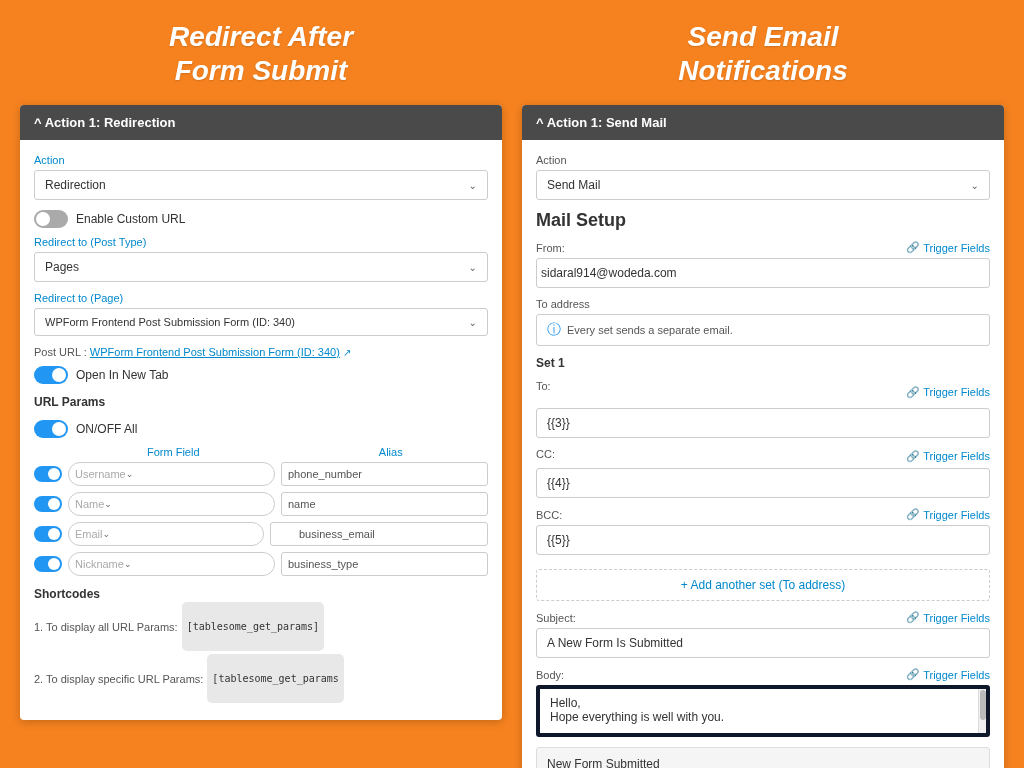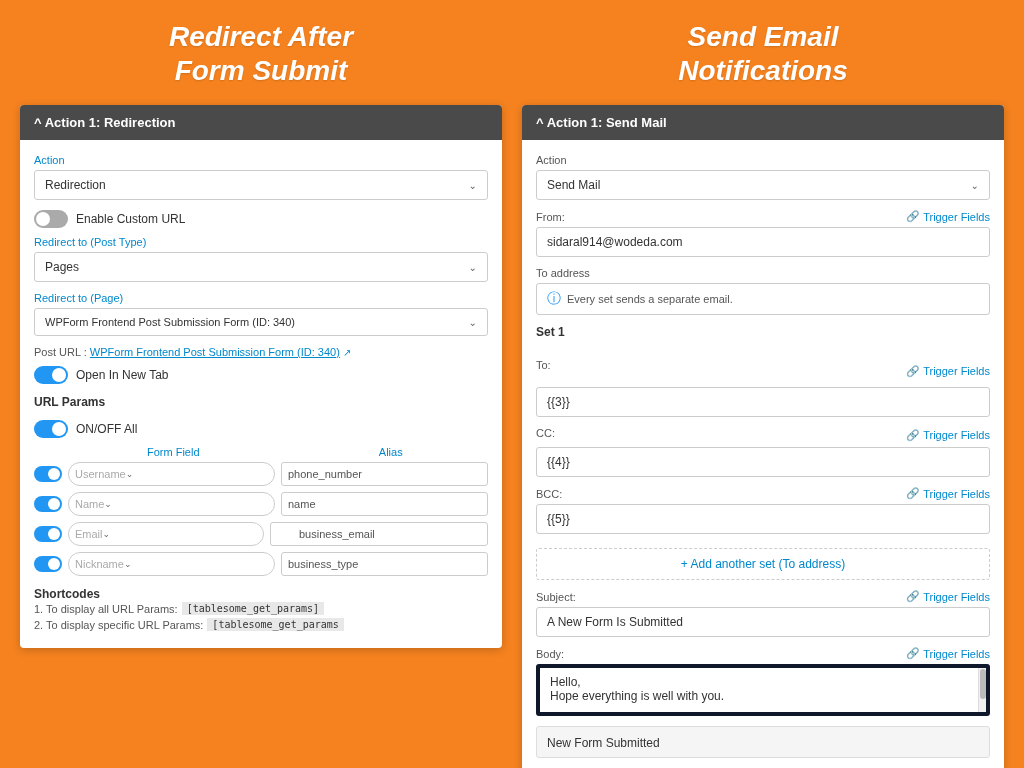--- a/index.html
+++ b/index.html
@@ -221,22 +221,22 @@
       color: #555;
       margin-bottom: 3px;
       display: flex;
       align-items: center;
       gap: 4px;
       flex-wrap: wrap;
     }
 
     .code-badge {
       background: #e8e8e8;
-      padding: 1px 5px;
-      border-radius: 0;
+      padding: 19px 5px;
+      border-radius: 5px;
       font-family: monospace;
       font-size: 10px;
       color: #333;
     }
 
     
     .mail-setup-title {
       font-size: 18px;
       font-weight: 700;
       color: #333;
@@ -273,21 +273,21 @@
 
     .info-icon {
       color: #2196F3;
       font-size: 14px;
     }
 
     .set-label {
       font-size: 12px;
       font-weight: 600;
       color: #333;
-      margin-bottom: 20px;
+      margin-bottom: 10px;
     }
 
     .add-set-btn {
       width: 100%;
       border: 1px dashed #ccc;
       border-radius: 3px;
       padding: 8px;
       text-align: center;
       font-size: 12px;
       color: #0088cc;
@@ -479,31 +479,32 @@
         
         <div class="form-group">
           <span class="form-label-dark">Action</span>
           <div class="form-select">
             <span>Send Mail</span>
             <span class="chevron-icon">⌄</span>
           </div>
         </div>
 
         
+        <div class="mail-setup-title">Mail Setup</div>
 
         
         <div class="form-group">
           <div class="field-header">
             <span class="form-label-dark" style="margin-bottom:0;">From:</span>
             <span class="trigger-fields-link">
               <span>🔗</span>
               <span>Trigger Fields</span>
             </span>
           </div>
-          <div class="form-input" style="background:#fff; border:1px solid #ccc; border-radius:3px; padding:7px 10px; font-size:12px;">
+          <div class="form-input" style="background:#fff; border:1px solid #ccc; border-radius:3px; padding:7px 4px; font-size:12px;">
             <span>sidaral914@wodeda.com</span>
           </div>
         </div>
 
         
         <div class="form-group">
           <span class="form-label-dark">To address</span>
           <div class="info-box">
             <span class="info-icon">ⓘ</span>
             <span>Every set sends a separate email.</span>

